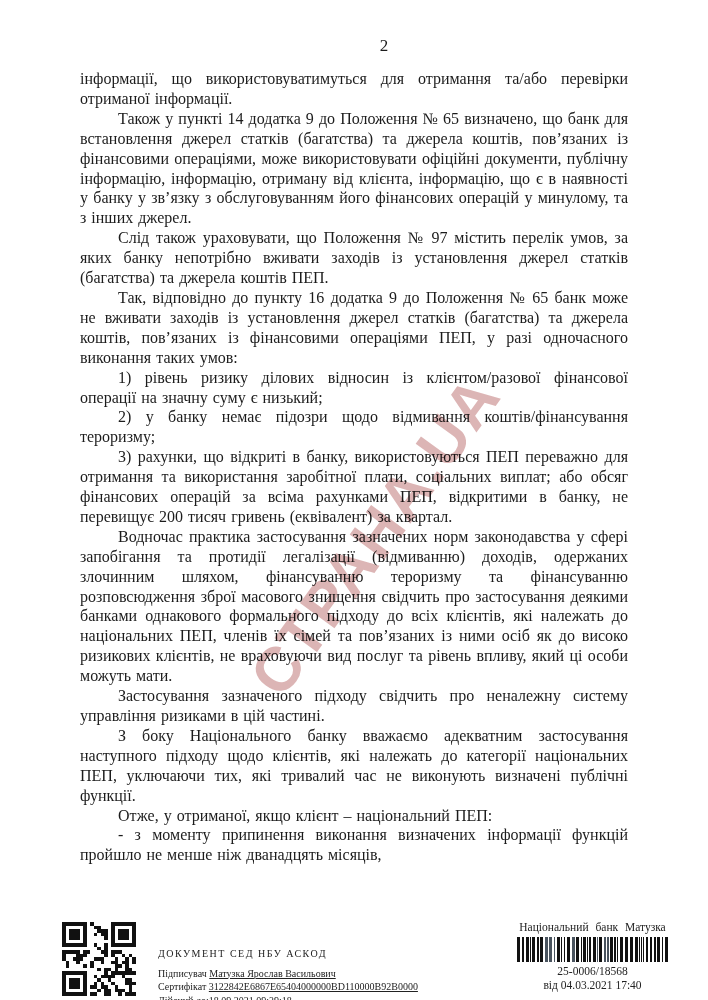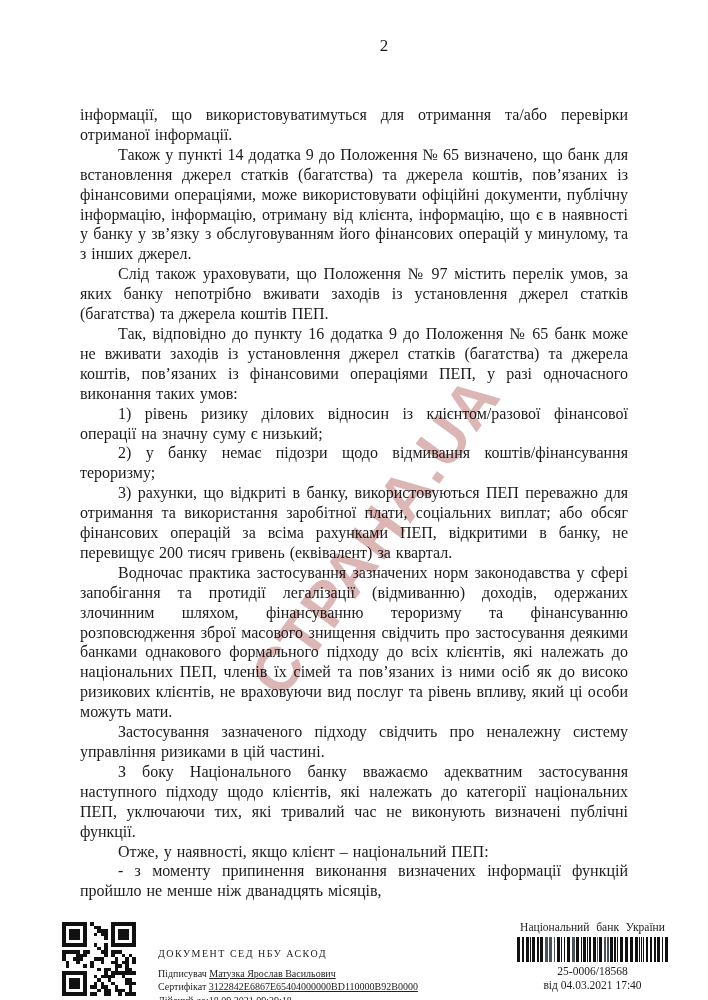--- a/index.html
+++ b/index.html
@@ -23,21 +23,21 @@
     top: 69px; left: 80px; right: 80px;
     font-size: 16px;
     line-height: 19.9px;
     text-align: justify;
   }
   .body-text p {
     margin: 0;
     text-indent: 38px;
     word-spacing: 1px;
   }
-  .body-text p.continuation { text-indent: 0; margin-top: 36px; }
+  .body-text p.continuation { text-indent: 0; }
   .watermark {
     position: absolute;
     left: 155px; top: 500px;
     width: 440px;
     text-align: center;
     font-family: "Liberation Sans", "DejaVu Sans", sans-serif;
     font-weight: bold;
     font-size: 62px;
     letter-spacing: 2px;
     color: #c07878;
@@ -92,21 +92,21 @@
   <p class="continuation">інформації, що використовуватимуться для отримання та/або перевірки отриманої інформації.</p>
   <p>Також у пункті 14 додатка 9 до Положення № 65 визначено, що банк для встановлення джерел статків (багатства) та джерела коштів, пов’язаних із фінансовими операціями, може використовувати офіційні документи, публічну інформацію, інформацію, отриману від клієнта, інформацію, що є в наявності у банку у зв’язку з обслуговуванням його фінансових операцій у минулому, та з інших джерел.</p>
   <p>Слід також ураховувати, що Положення № 97 містить перелік умов, за яких банку непотрібно вживати заходів із установлення джерел статків (багатства) та джерела коштів ПЕП.</p>
   <p>Так, відповідно до пункту 16 додатка 9 до Положення № 65 банк може не вживати заходів із установлення джерел статків (багатства) та джерела коштів, пов’язаних із фінансовими операціями ПЕП, у разі одночасного виконання таких умов:</p>
   <p>1) рівень ризику ділових відносин із клієнтом/разової фінансової операції на значну суму є низький;</p>
   <p>2) у банку немає підозри щодо відмивання коштів/фінансування тероризму;</p>
   <p>3) рахунки, що відкриті в банку, використовуються ПЕП переважно для отримання та використання заробітної плати, соціальних виплат; або обсяг фінансових операцій за всіма рахунками ПЕП, відкритими в банку, не перевищує 200 тисяч гривень (еквівалент) за квартал.</p>
   <p>Водночас практика застосування зазначених норм законодавства у сфері запобігання та протидії легалізації (відмиванню) доходів, одержаних злочинним шляхом, фінансуванню тероризму та фінансуванню розповсюдження зброї масового знищення свідчить про застосування деякими банками однакового формального підходу до всіх клієнтів, які належать до  національних ПЕП, членів їх сімей та пов’язаних із ними осіб як до високо ризикових клієнтів, не враховуючи вид послуг та рівень впливу, який ці особи можуть мати.</p>
   <p>Застосування зазначеного підходу свідчить про неналежну систему управління ризиками в цій частині.</p>
   <p>З боку Національного банку вважаємо адекватним застосування наступного підходу щодо клієнтів, які належать до категорії національних ПЕП, уключаючи тих, які тривалий час не виконують визначені публічні функції.</p>
-  <p>Отже, у наявності, якщо клієнт – національний ПЕП:</p>
+  <p>Отже, у отриманої, якщо клієнт – національний ПЕП:</p>
   <p>- з моменту припинення виконання визначених інформації функцій пройшло не менше ніж дванадцять місяців,</p>
 </div>
 
 <div class="watermark">СТРАНА.UA</div>
 
 <div class="footer">
 
   <div class="qr">
     <svg viewBox="0 0 21 21" shape-rendering="crispEdges" aria-hidden="true">
         <rect x="8" y="0" width="1" height="1" fill="#111"></rect>
@@ -232,21 +232,21 @@
   </div>
 
   <div class="sig-block">
     <div class="sig-title">ДОКУМЕНТ СЕД НБУ АСКОД</div>
     <div class="sig-line"><span>Підписувач </span><span class="val-underline">Матузка Ярослав Васильович</span></div>
     <div class="sig-line"><span>Сертифікат </span><span class="val-underline">3122842E6867E65404000000BD110000B92B0000</span></div>
     <div class="sig-line"><span>Дійсний  до:</span><span>18.09.2021 09:39:18</span></div>
   </div>
 
   <div class="stamp">
-    <div class="org">Національний  банк України</div>
+    <div class="org">Національний  банк Матузка</div>
     <div class="barcode">
       <svg viewBox="0 0 152 25" preserveAspectRatio="none" shape-rendering="crispEdges" aria-hidden="true">
           <rect x="0" y="0" width="3" height="25" fill="#111"></rect>
           <rect x="5" y="0" width="2" height="25" fill="#111"></rect>
           <rect x="9" y="0" width="3" height="25" fill="#111"></rect>
           <rect x="13" y="0" width="1" height="25" fill="#111"></rect>
           <rect x="15" y="0" width="3" height="25" fill="#111"></rect>
           <rect x="20" y="0" width="2" height="25" fill="#111"></rect>
           <rect x="23" y="0" width="3" height="25" fill="#111"></rect>
           <rect x="28" y="0" width="3" height="25" fill="#49535e"></rect>

